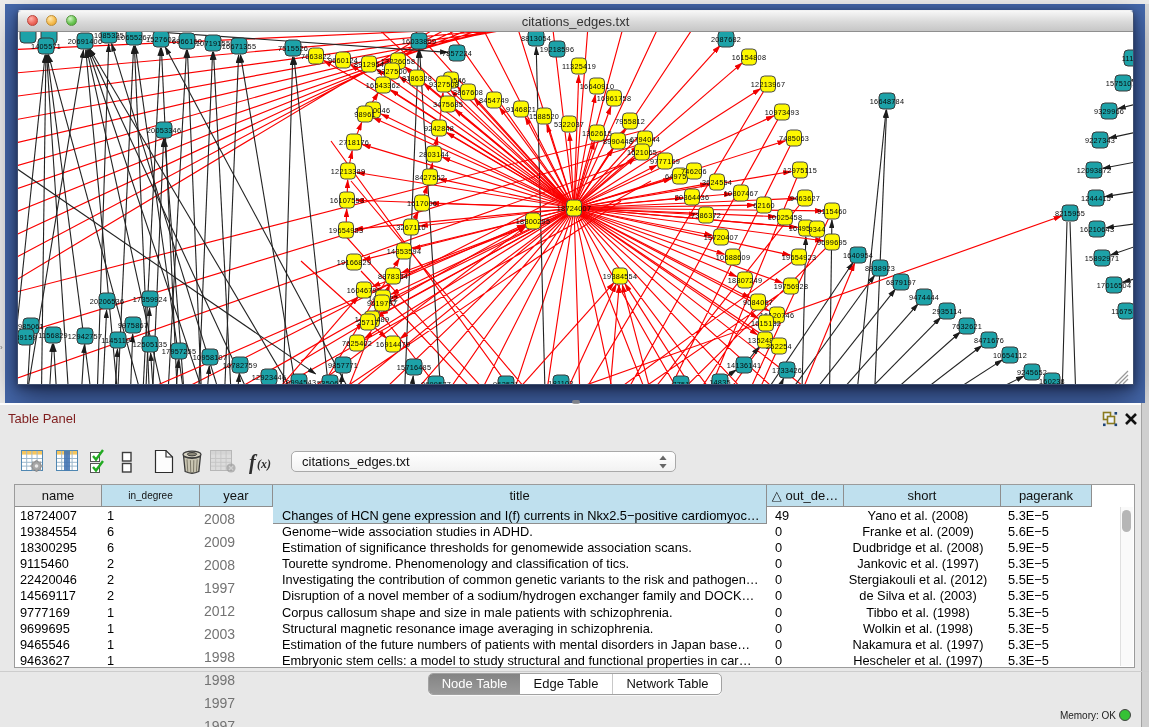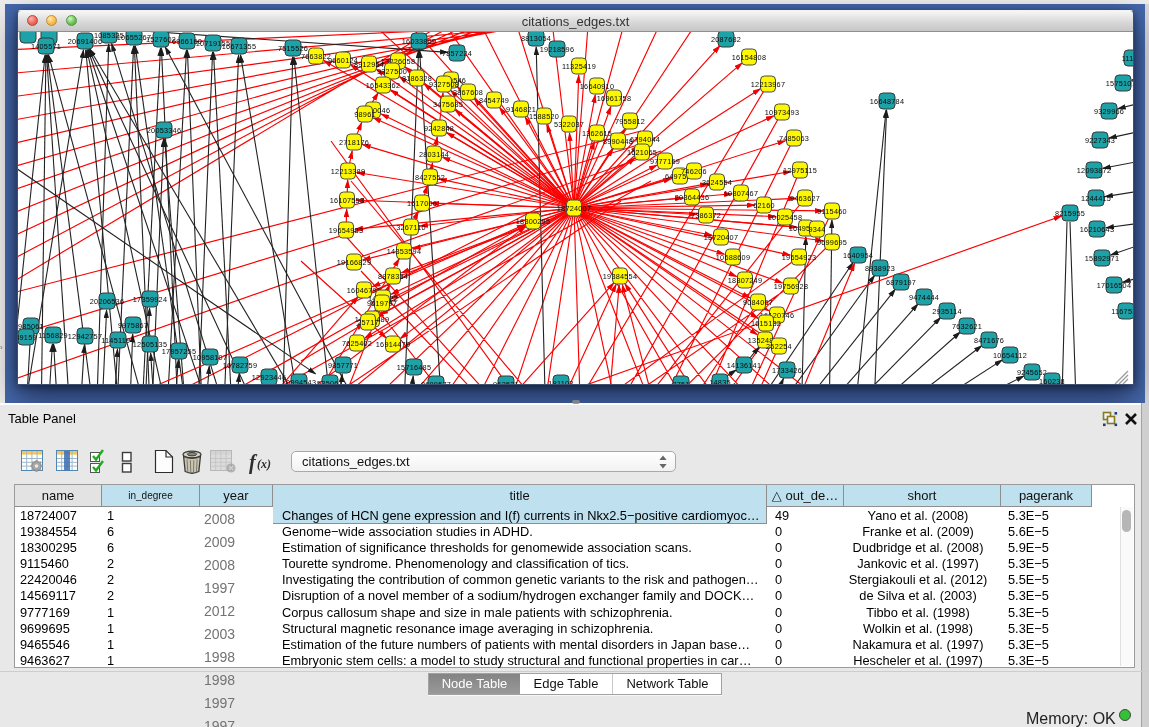--- a/index.html
+++ b/index.html
@@ -479,21 +479,21 @@
             <line x1="1097" y1="352" x2="1110" y2="339"></line>
             <line x1="1101" y1="352" x2="1110" y2="343"></line>
             <line x1="1105" y1="352" x2="1110" y2="347"></line>
           </g>
         </svg>
       </div>
     </div>
   </div>
 <div style="position:absolute;left:0;top:403px;width:1149px;height:324px;background:#e8e8e8;overflow:hidden">
     <div style="position:absolute;left:0;top:0;width:1149px;height:2px;background:#fdfdfd"></div>
-    <div style="position:absolute;left:8px;top:8px;font-size:13px;color:#000000">Table Panel</div>
+    <div style="position:absolute;left:8px;top:8px;font-size:13px;color:#7f1d1d">Table Panel</div>
     <svg width="16" height="16" viewBox="0 0 16 16" style="position:absolute;left:1102px;top:8px">
       <rect x="1.5" y="1.5" width="7" height="7" fill="#eef3fa" stroke="#8a7a1e" stroke-width="1.6"></rect>
       <rect x="5.5" y="5.5" width="7" height="7" fill="#eef3fa" stroke="#8a7a1e" stroke-width="1.6"></rect>
       <rect x="12.5" y="1" width="2.6" height="2.6" fill="#1c4376"></rect>
       <rect x="1" y="12.5" width="2.6" height="2.6" fill="#1c4376"></rect>
       <rect x="12.5" y="12.5" width="2.6" height="2.6" fill="#1c4376"></rect>
     </svg>
     <svg width="14" height="14" viewBox="0 0 14 14" style="position:absolute;left:1124px;top:9px">
       <path d="M2 2 L12 12 M12 2 L2 12" stroke="#111" stroke-width="2.6"></path>
     </svg>
@@ -593,19 +593,19 @@
     <div style="position:absolute;top:23px;font-size:12.8px;color:#000;line-height:16.1px;white-space:pre;left:92px;">1<br>6<br>6<br>2<br>2<br>2<br>1<br>1<br>1<br>1</div>
     <div style="position:absolute;top:23px;font-size:14px;color:#737373;line-height:23px;white-space:pre;left:189px;">2008<br>2009<br>2008<br>1997<br>2012<br>2003<br>1998<br>1998<br>1997<br>1997</div>
     <div style="position:absolute;top:23px;font-size:12.8px;color:#000;line-height:16.1px;white-space:pre;left:267px;">Changes of HCN gene expression and I(f) currents in Nkx2.5−positive cardiomyoc…<br>Genome−wide association studies in ADHD.<br>Estimation of significance thresholds for genomewide association scans.<br>Tourette syndrome. Phenomenology and classification of tics.<br>Investigating the contribution of common genetic variants to the risk and pathogen…<br>Disruption of a novel member of a sodium/hydrogen exchanger family and DOCK…<br>Corpus callosum shape and size in male patients with schizophrenia.<br>Structural magnetic resonance image averaging in schizophrenia.<br>Estimation of the future numbers of patients with mental disorders in Japan base…<br>Embryonic stem cells: a model to study structural and functional properties in car…</div>
     <div style="position:absolute;top:23px;font-size:12.8px;color:#000;line-height:16.1px;white-space:pre;left:760px;">49<br>0<br>0<br>0<br>0<br>0<br>0<br>0<br>0<br>0</div>
     <div style="position:absolute;top:23px;font-size:12.8px;color:#000;line-height:16.1px;white-space:pre;left:828px;width:150px;text-align:center;">Yano et al. (2008)<br>Franke et al. (2009)<br>Dudbridge et al. (2008)<br>Jankovic et al. (1997)<br>Stergiakouli et al. (2012)<br>de Silva et al. (2003)<br>Tibbo et al. (1998)<br>Wolkin et al. (1998)<br>Nakamura et al. (1997)<br>Hescheler et al. (1997)</div>
     <div style="position:absolute;top:23px;font-size:12.8px;color:#000;line-height:16.1px;white-space:pre;left:993px;">5.3E−5<br>5.6E−5<br>5.9E−5<br>5.3E−5<br>5.5E−5<br>5.3E−5<br>5.3E−5<br>5.3E−5<br>5.3E−5<br>5.3E−5</div>
     <div style="position:absolute;right:1px;top:22px;bottom:1px;width:13px;background:#fafafa;border-left:1px solid #e0e0e0"></div>
     <div style="position:absolute;right:3px;top:25px;width:9px;height:22px;background:#b6b6b6;border-radius:5px"></div>
   </div>
 <div style="position:absolute;left:0;top:671px;width:1149px;height:1px;background:#cdcdcd"></div>
-<div style="position:absolute;left:428px;top:673px;width:294px;height:22px;border:1px solid #a2a2a2;border-radius:0;background:#fff;overflow:hidden;font-size:13px;line-height:20px;text-align:center;box-shadow:0 1px 0 rgba(255,255,255,0.7)">
+<div style="position:absolute;left:428px;top:673px;width:294px;height:22px;border:1px solid #a2a2a2;border-radius:5px;background:#fff;overflow:hidden;font-size:13px;line-height:20px;text-align:center;box-shadow:0 1px 0 rgba(255,255,255,0.7)">
     <div style="position:absolute;left:0;top:0;width:91px;height:22px;background:linear-gradient(#848484,#9b9b9b);color:#fff">Node Table</div>
     <div style="position:absolute;left:91px;top:0;width:92px;height:22px;color:#111">Edge Table</div>
     <div style="position:absolute;left:183px;top:0;width:1px;height:22px;background:#c8c8c8"></div>
     <div style="position:absolute;left:183px;top:0;width:111px;height:16px;color:#111">Network Table</div>
   </div>
-<div style="position:absolute;left:1026px;top:710px;width:90px;text-align:left;font-size:16px;color:#222;white-space:nowrap">Memory: OK</div>
+<div style="position:absolute;left:1026px;top:710px;width:90px;text-align:right;font-size:10px;color:#222;white-space:nowrap">Memory: OK</div>
 <div style="position:absolute;left:1119px;top:709px;width:12px;height:12px;border-radius:50%;background:#35c135;border:1.5px solid #444"></div>
 </body></html>

